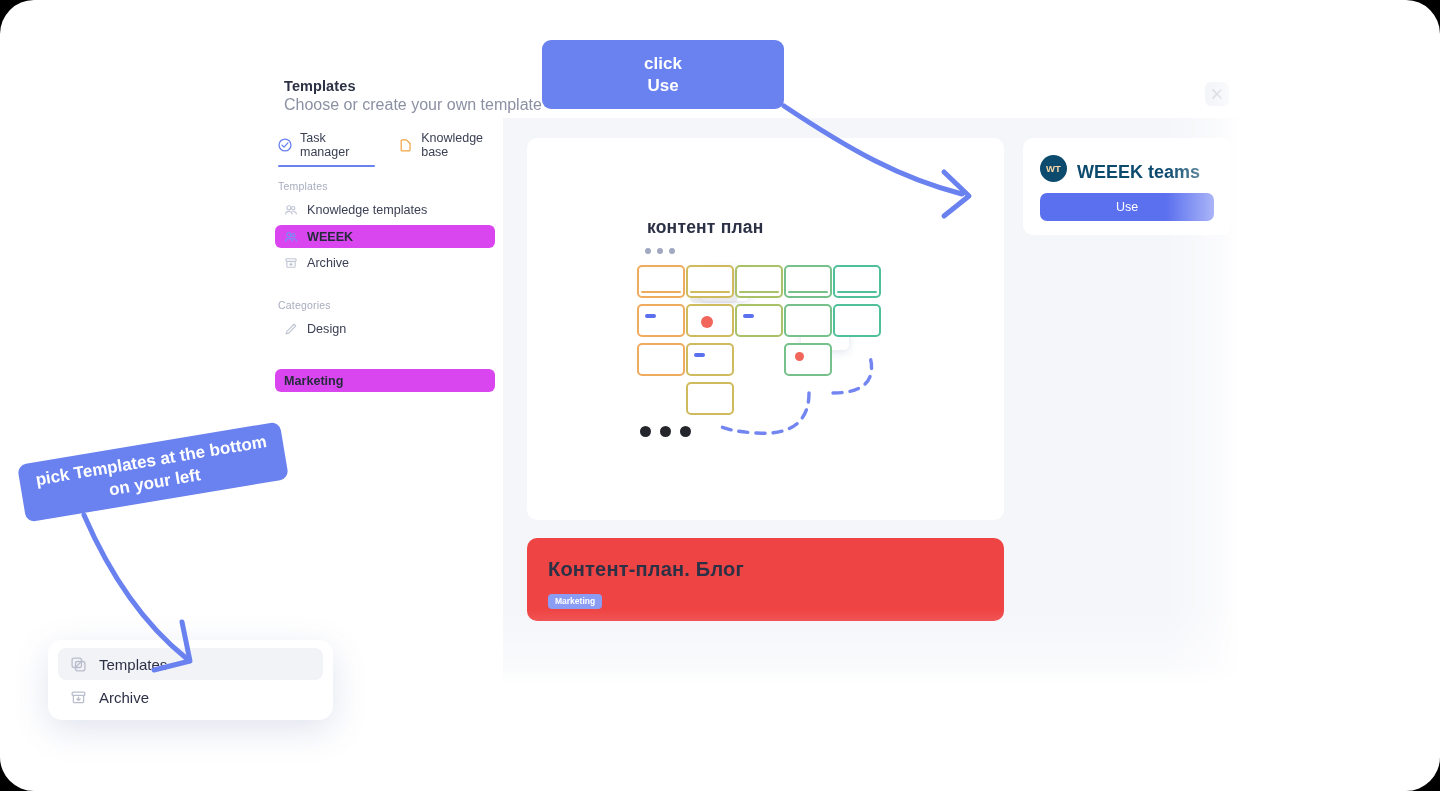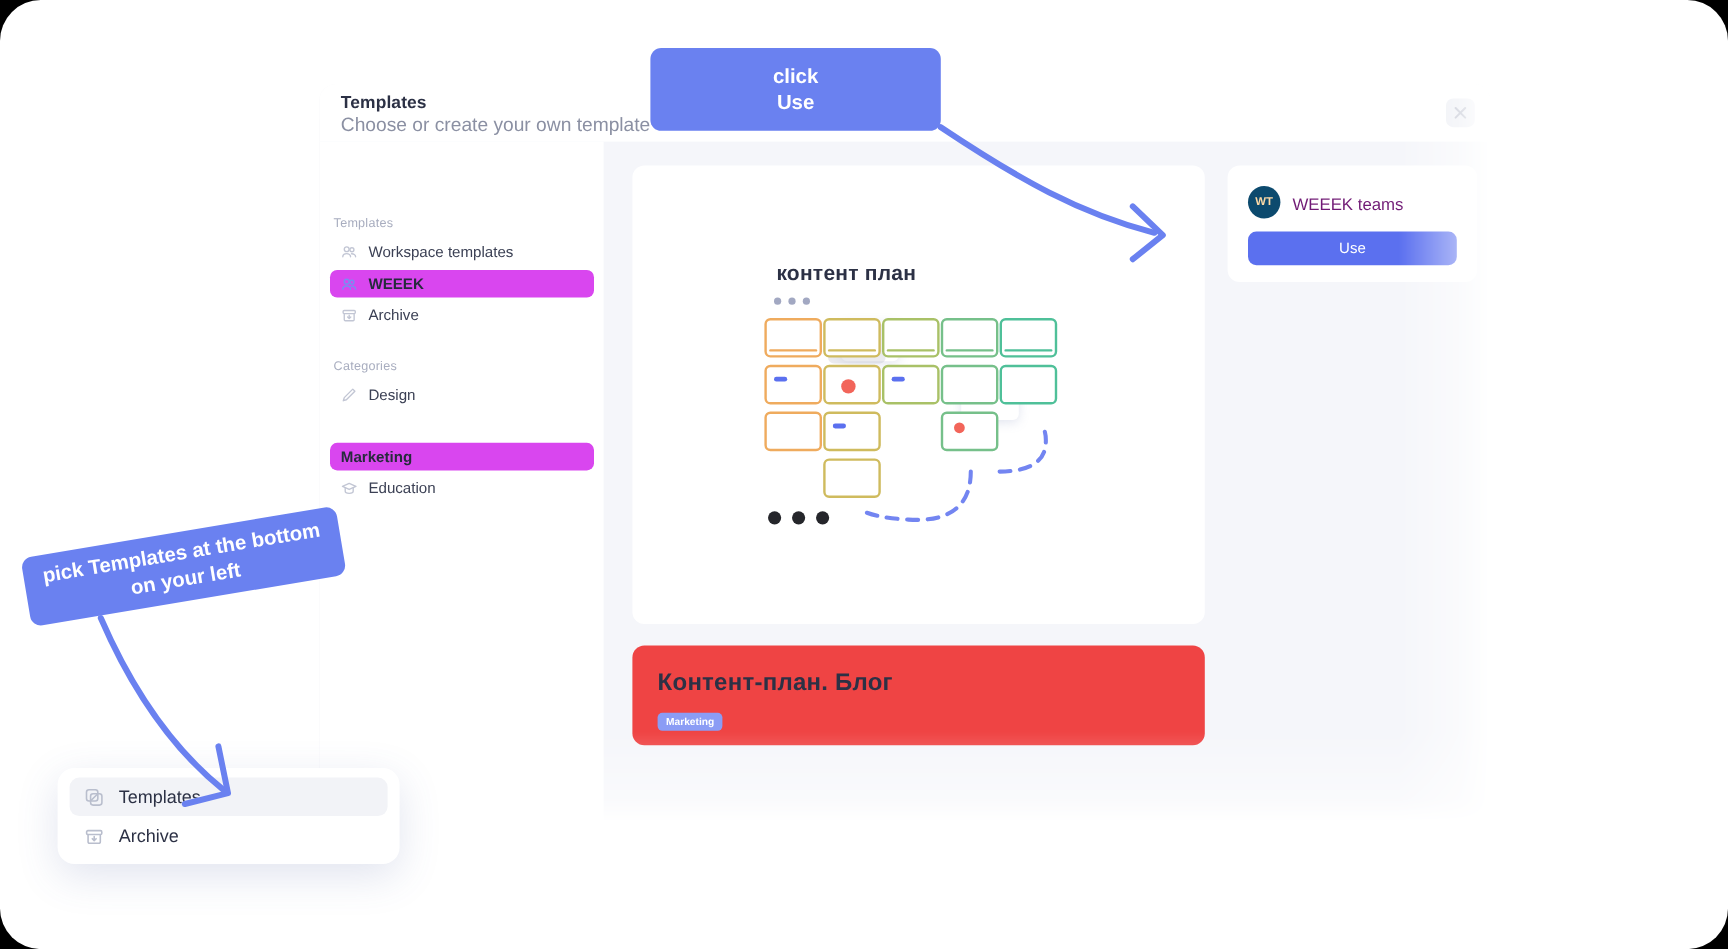--- a/index.html
+++ b/index.html
@@ -138,21 +138,21 @@
     background:#fff; border-radius:10px;
   }
   .avatar {
     position:absolute; left:17px; top:17px;
     width:27px;height:27px;border-radius:50%;background:#0c4a6e;
     color:#fcd9a6; font-size:9.5px; font-weight:bold;
     display:flex;align-items:center;justify-content:center;
   }
   .use-name {
     position:absolute; left:54px; top:24px;
-    font-size:14px; color:#701a75; font-weight:400;
+    font-size:18px; color:#0c4a6e; font-weight:700;
   }
   .use-btn {
     position:absolute; left:17px; top:55px;
     width:174px; height:28px; background:#5b70ef; border-radius:7px;
     color:#fff; font-size:12.5px;
     display:flex; align-items:center; justify-content:center; cursor:pointer;
   }
 
   
   .popup {
@@ -201,31 +201,46 @@
       <div class="modal-sub">Choose or create your own template</div>
       <div class="close-btn">
         <svg width="14" height="14" viewBox="0 0 14 14">
           <path d="M3 3 L11 11 M11 3 L3 11" stroke="#b9bdcb" stroke-width="1.7" stroke-linecap="round"></path>
         </svg>
       </div>
     </div>
 
     <div class="sidebar">
 
+      <div class="tabs">
+        <div class="tab active">
+          <svg class="ico" viewBox="0 0 16 16">
+            <rect x="1.2" y="1.2" width="13.6" height="13.6" rx="6.8" fill="#fff" stroke="#6a81f0" stroke-width="1.5"></rect>
+            <path d="M4.6 8.2 L6.9 10.4 L11.3 5.6" fill="none" stroke="#6a81f0" stroke-width="1.5" stroke-linecap="round" stroke-linejoin="round"></path>
+          </svg>
+          <span class="tab-label">Task manager</span>
+        </div>
+        <div class="tab">
+          <svg class="ico" viewBox="0 0 16 16">
+            <path d="M3.4 2.2 h5.1 l4.1 4.1 v7.5 a.9.9 0 0 1 -.9 .9 h-8.3 a.9.9 0 0 1 -.9 -.9 v-10.7 a.9.9 0 0 1 .9 -.9 z" fill="#fff" stroke="#f2a444" stroke-width="1.4" stroke-linejoin="round"></path>
+          </svg>
+          <span class="tab-label">Knowledge base</span>
+        </div>
+      </div>
 
       <div class="sec-label" style="top:62px">Templates</div>
 
       <div class="nav-item" style="top:80px">
         <svg class="ico" viewBox="0 0 16 16">
           <circle cx="5.6" cy="5.4" r="2.3" fill="none" stroke="#c2c6d4" stroke-width="1.3"></circle>
           <circle cx="10.6" cy="5.9" r="1.9" fill="none" stroke="#c2c6d4" stroke-width="1.3"></circle>
           <path d="M1.9 12.6 c0-2 1.7-3.1 3.7-3.1 s3.7 1.1 3.7 3.1" fill="none" stroke="#c2c6d4" stroke-width="1.3" stroke-linecap="round"></path>
           <path d="M10.2 9.7 c1.9-.1 3.9.9 3.9 2.9" fill="none" stroke="#c2c6d4" stroke-width="1.3" stroke-linecap="round"></path>
         </svg>
-        <span class="lbl">Workspace templates</span>
+        <span class="lbl">Knowledge templates</span>
       </div>
 
       <div class="nav-item selected" style="top:107px">
         <svg class="ico" viewBox="0 0 16 16">
           <circle cx="5.6" cy="5.4" r="2.3" fill="none" stroke="#7b8cf2" stroke-width="1.4"></circle>
           <circle cx="10.6" cy="5.9" r="1.9" fill="none" stroke="#7b8cf2" stroke-width="1.4"></circle>
           <path d="M1.9 12.6 c0-2 1.7-3.1 3.7-3.1 s3.7 1.1 3.7 3.1" fill="none" stroke="#7b8cf2" stroke-width="1.4" stroke-linecap="round"></path>
           <path d="M10.2 9.7 c1.9-.1 3.9.9 3.9 2.9" fill="none" stroke="#7b8cf2" stroke-width="1.4" stroke-linecap="round"></path>
         </svg>
         <span class="lbl">WEEEK</span>
@@ -247,27 +262,20 @@
           <path d="M11.4 2.6 L13.4 4.6 L5.3 12.7 L2.4 13.6 L3.3 10.7 Z" fill="none" stroke="#c2c6d4" stroke-width="1.3" stroke-linejoin="round"></path>
         </svg>
         <span class="lbl">Design</span>
       </div>
 
 
       <div class="nav-item selected" style="top:251px">
         <span class="lbl">Marketing</span>
       </div>
 
-      <div class="nav-item" style="top:277px">
-        <svg class="ico" viewBox="0 0 16 16">
-          <path d="M1.6 6.1 L8 3.2 L14.4 6.1 L8 9 Z" fill="none" stroke="#c2c6d4" stroke-width="1.3" stroke-linejoin="round"></path>
-          <path d="M4.2 7.4 v3.4 c0 1 1.8 1.9 3.8 1.9 s3.8-.9 3.8-1.9 v-3.4" fill="none" stroke="#c2c6d4" stroke-width="1.3" stroke-linecap="round"></path>
-        </svg>
-        <span class="lbl">Education</span>
-      </div>
 
     </div>
 
     <div class="main">
 
       <div class="preview-card">
         <div class="preview-title">контент план</div>
 
         <div class="dots-sm">
           <i></i>

